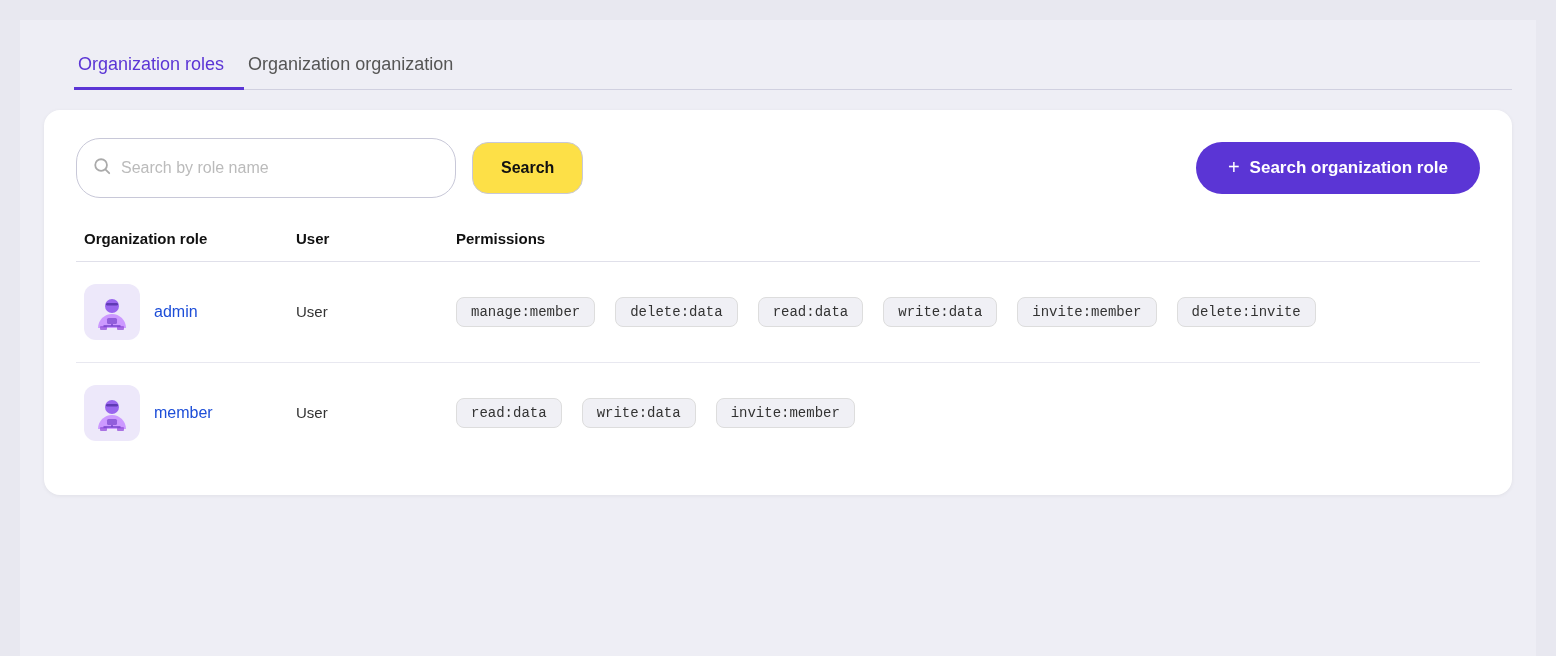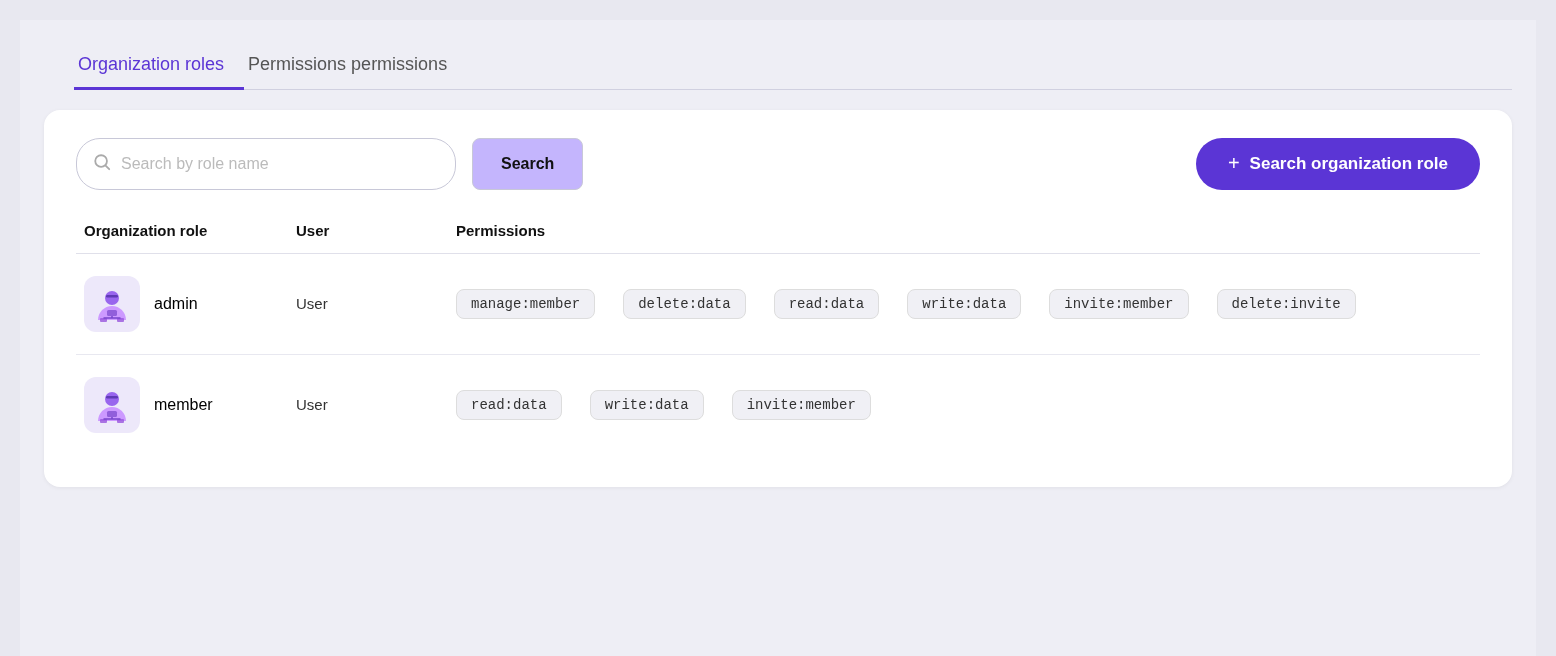--- a/index.html
+++ b/index.html
@@ -61,21 +61,21 @@
       align-items: center;
       gap: 16px;
       margin-bottom: 24px;
     }
     .search-input-wrapper {
       display: flex;
       align-items: center;
       border: 1.5px solid #c8c8d8;
       border-radius: 24px;
       padding: 0 16px;
-      height: 52px;
+      height: 60px;
       width: 380px;
       background: #fff;
       gap: 10px;
     }
     .search-icon-svg {
       color: #aaa;
       flex-shrink: 0;
     }
     .search-input {
       border: none;
@@ -85,22 +85,22 @@
       width: 100%;
       background: transparent;
     }
     .search-input::placeholder {
       color: #bbb;
     }
     .search-button {
       height: 52px;
       padding: 12px 28px;
       border: 1.5px solid #c8c8d8;
-      border-radius: 8px;
-      background: #c4b5fd;
+      border-radius: 16px;
+      background: #fde047;
       font-size: 16px;
       font-weight: 600;
       color: #111;
       cursor: pointer;
       white-space: nowrap;
     }
     .spacer { flex: 1; }
     .create-button {
       height: 52px;
       padding: 0 32px;
@@ -162,30 +162,30 @@
       border-radius: 12px;
       display: flex;
       align-items: center;
       justify-content: center;
       flex-shrink: 0;
       overflow: hidden;
     }
     .role-name {
       font-size: 16px;
       font-weight: 500;
-      color: #000000;
+      color: #1d4ed8;
     }
     .type-cell {
       font-size: 16px;
       color: #333;
     }
     .permissions-cell {
       display: flex;
       flex-wrap: wrap;
-      gap: 28px;
+      gap: 20px;
       align-items: flex-start;
     }
     .permission-badge {
       background: #f0f0f5;
       border: 1px solid #ddd;
       border-radius: 8px;
       padding: 6px 14px;
       font-size: 14px;
       font-family: 'Courier New', monospace;
       color: #333;
@@ -193,21 +193,21 @@
     }
   </style>
 </head>
 <body>
 
 <div class="page-wrapper">
   <div class="main-container">
 
     <div class="tabs">
       <div class="tab active">Organization roles</div>
-      <div class="tab">Permissions permissions</div>
+      <div class="tab">Organization organization</div>
     </div>
 
     <div class="card">
 
       <div class="toolbar">
         <div class="search-input-wrapper">
           <span class="search-icon-svg">
             <svg width="18" height="18" viewBox="0 0 20 20" fill="none">
               <circle cx="9" cy="9" r="6.5" stroke="#aaa" stroke-width="2"></circle>
               <line x1="14" y1="14" x2="18" y2="18" stroke="#aaa" stroke-width="2" stroke-linecap="round"></line>

